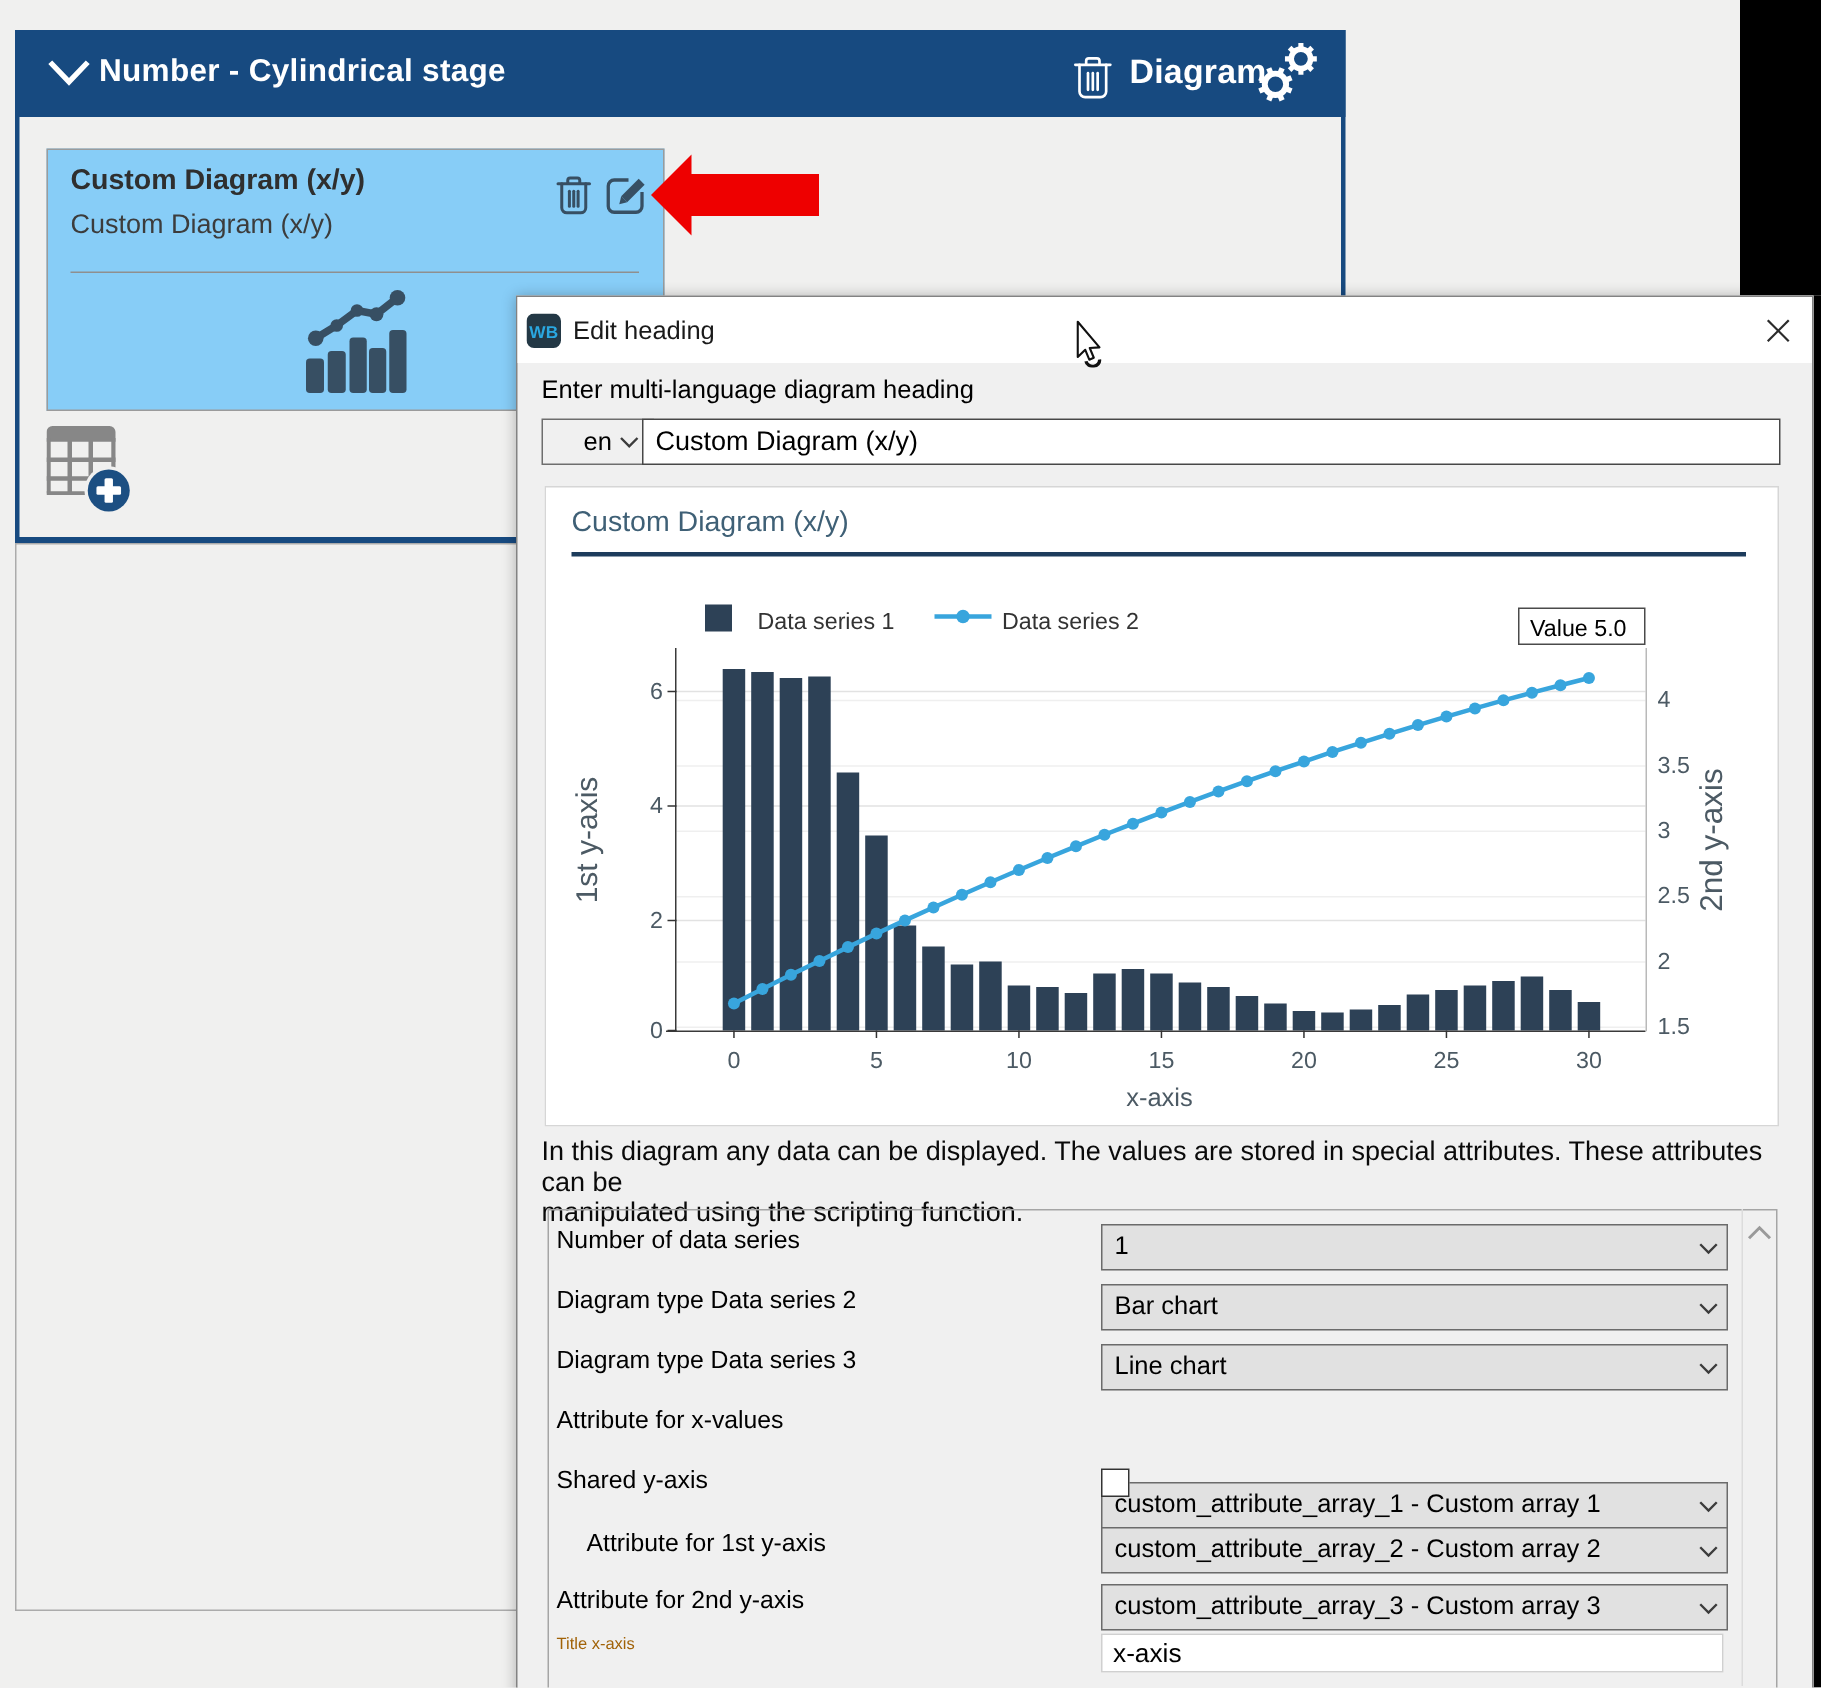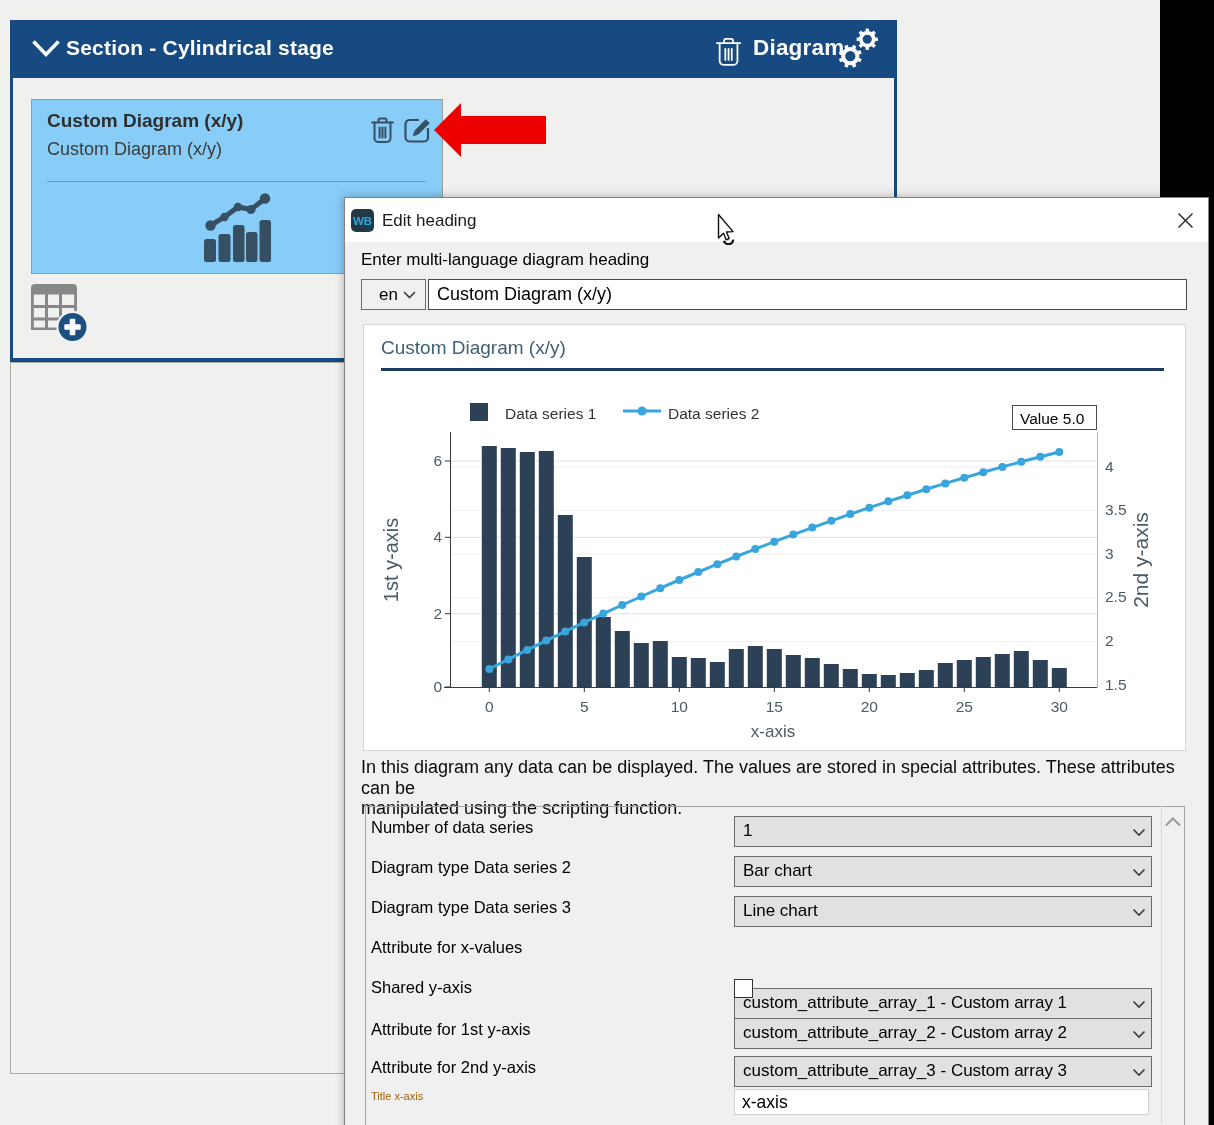--- a/index.html
+++ b/index.html
@@ -12,21 +12,21 @@
 <div class="abs" style="left:1160px;top:0;width:54px;height:197px;background:#000"></div>
 <div class="abs" style="left:1209px;top:197px;width:5px;height:928px;background:#000"></div>
 
 <div class="abs" style="left:10px;top:362px;width:886px;height:710px;border:1px solid #ababab"></div>
 
 <div class="abs" style="left:10px;top:20px;width:887px;height:342px;background:#f0f0ef;border-left:3px solid #174a80;border-right:3px solid #174a80;border-bottom:4px solid #174a80;box-sizing:border-box"></div>
 <div class="abs" style="left:10px;top:20px;width:887px;height:58px;background:#174a80"></div>
 <svg class="abs" style="left:31px;top:39px" width="30" height="19" viewBox="0 0 30 19">
     <polyline points="2.5,2.5 15,15.5 27.5,2.5" fill="none" stroke="#fff" stroke-width="3.6"></polyline>
   </svg>
-<div class="abs" style="left:66px;top:36px;font-size:21px;font-weight:bold;letter-spacing:0.2px;color:#fff">Section - Cylindrical stage</div>
+<div class="abs" style="left:66px;top:36px;font-size:21px;font-weight:bold;letter-spacing:0.2px;color:#fff">Number - Cylindrical stage</div>
 
 <svg class="abs" style="left:713px;top:36px" width="30" height="30" viewBox="0 0 26 27">
 <g fill="none" stroke="#fff" stroke-width="1.6" stroke-linecap="round" stroke-linejoin="round">
 <path d="M3 6.5 H24"></path>
 <path d="M9.5 6 V4.2 a1.6 1.6 0 0 1 1.6 -1.6 h4.8 a1.6 1.6 0 0 1 1.6 1.6 V6"></path>
 <path d="M5.5 6.5 V22.5 a3.4 3.4 0 0 0 3.4 3.4 h9.2 a3.4 3.4 0 0 0 3.4 -3.4 V6.5"></path>
 <path d="M10.6 11.5 v10"></path>
       <path d="M13.5 11.5 v10"></path>
       <path d="M16.4 11.5 v10"></path>
 </g>
@@ -129,21 +129,21 @@
       <line x1="15.5" y1="1.5" x2="1.5" y2="15.5"></line>
     </g>
   </svg>
 
 <svg class="abs" style="left:714px;top:213px" width="24" height="32" viewBox="0 0 24 32">
 <path d="M4.5 1.5 L4.5 25 L9.5 20.2 L12.2 26.8 L15.2 25.5 L12.5 19 L19 18.6 Z" fill="#fff" stroke="#111" stroke-width="1.4" stroke-linejoin="round"></path>
 <path d="M10 27.8 a4.5 4 0 0 0 9 -1.2" fill="none" stroke="#111" stroke-width="2.2"></path>
 </svg>
 
 <div class="abs" style="left:361px;top:250px;font-size:17px;color:#000">Enter multi-language diagram heading</div>
-<div class="abs" style="left:361px;top:279px;width:46px;height:29px;background:#f0f0f0;border:1px solid #6e6e6e;font-size:17px;line-height:29px;padding-left:17px;box-sizing:content-box;color:#000">en<svg style="position:absolute;right:9px;top:11px" width="13" height="8" viewBox="0 0 13 8">
+<div class="abs" style="left:361px;top:279px;width:46px;height:29px;background:#f0f0f0;border:1px solid #6e6e6e;font-size:17px;line-height:29px;padding-left:27px;box-sizing:content-box;color:#000">en<svg style="position:absolute;right:9px;top:11px" width="13" height="8" viewBox="0 0 13 8">
       <polyline points="1,1 6.5,6.5 12,1" fill="none" stroke="#3c3c3c" stroke-width="1.6"></polyline>
     </svg></div>
 <div class="abs" style="left:428px;top:279px;width:749px;height:29px;background:#fff;border:1px solid #474747;font-size:18px;line-height:29px;padding-left:8px;color:#000">Custom Diagram (x/y)</div>
 
 <svg style="position:absolute;left:363px;top:324px" width="823" height="427" viewBox="363 324 823 427" font-family="'Liberation Sans', sans-serif">
 <rect x="363.5" y="324.5" width="822" height="426" fill="#ffffff" stroke="#d6d6d6" stroke-width="1"></rect>
 <text x="381" y="354" font-size="19" fill="#3f6076">Custom Diagram (x/y)</text>
 <rect x="381" y="368" width="783" height="3" fill="#1d3c5c"></rect>
 <line x1="451" y1="467" x2="1097" y2="467" stroke="#efefef" stroke-width="1"></line>
 <line x1="451" y1="510.6" x2="1097" y2="510.6" stroke="#efefef" stroke-width="1"></line>
@@ -278,21 +278,21 @@
 <div style="position:absolute;left:371px;top:898px;font-size:16.5px;color:#000">Diagram type Data series 3</div>
 <div class="dd" style="top:896px">Line chart<svg class="ddc" width="14" height="9" viewBox="0 0 14 9">
       <polyline points="1.5,1.5 7,7 12.5,1.5" fill="none" stroke="#3c3c3c" stroke-width="1.6"></polyline>
     </svg></div>
 <div style="position:absolute;left:371px;top:938px;font-size:16.5px;color:#000">Attribute for x-values</div>
 <div class="dd" style="top:988px">custom_attribute_array_1 - Custom array 1<svg class="ddc" width="14" height="9" viewBox="0 0 14 9">
       <polyline points="1.5,1.5 7,7 12.5,1.5" fill="none" stroke="#3c3c3c" stroke-width="1.6"></polyline>
     </svg></div>
 <div style="position:absolute;left:371px;top:978px;font-size:16.5px;color:#000">Shared y-axis</div>
 <div style="position:absolute;left:734px;top:979px;width:17px;height:17px;border:1px solid #333;background:#fff"></div>
-<div style="position:absolute;left:371px;top:1020px;font-size:16.5px;color:#000">Attribute for 1st y-axis</div>
+<div style="position:absolute;left:391px;top:1020px;font-size:16.5px;color:#000">Attribute for 1st y-axis</div>
 <div class="dd" style="top:1018px">custom_attribute_array_2 - Custom array 2<svg class="ddc" width="14" height="9" viewBox="0 0 14 9">
       <polyline points="1.5,1.5 7,7 12.5,1.5" fill="none" stroke="#3c3c3c" stroke-width="1.6"></polyline>
     </svg></div>
 <div style="position:absolute;left:371px;top:1058px;font-size:16.5px;color:#000">Attribute for 2nd y-axis</div>
 <div class="dd" style="top:1056px">custom_attribute_array_3 - Custom array 3<svg class="ddc" width="14" height="9" viewBox="0 0 14 9">
       <polyline points="1.5,1.5 7,7 12.5,1.5" fill="none" stroke="#3c3c3c" stroke-width="1.6"></polyline>
     </svg></div>
 <div style="position:absolute;left:371px;top:1090px;font-size:11px;color:#a16207">Title x-axis</div>
 <div style="position:absolute;left:734px;top:1089px;width:406px;height:24px;background:#fff;border:1px solid #d0d0d0;font-size:17.5px;padding-left:7px;line-height:24px;color:#000">x-axis</div>
 </body></html>

